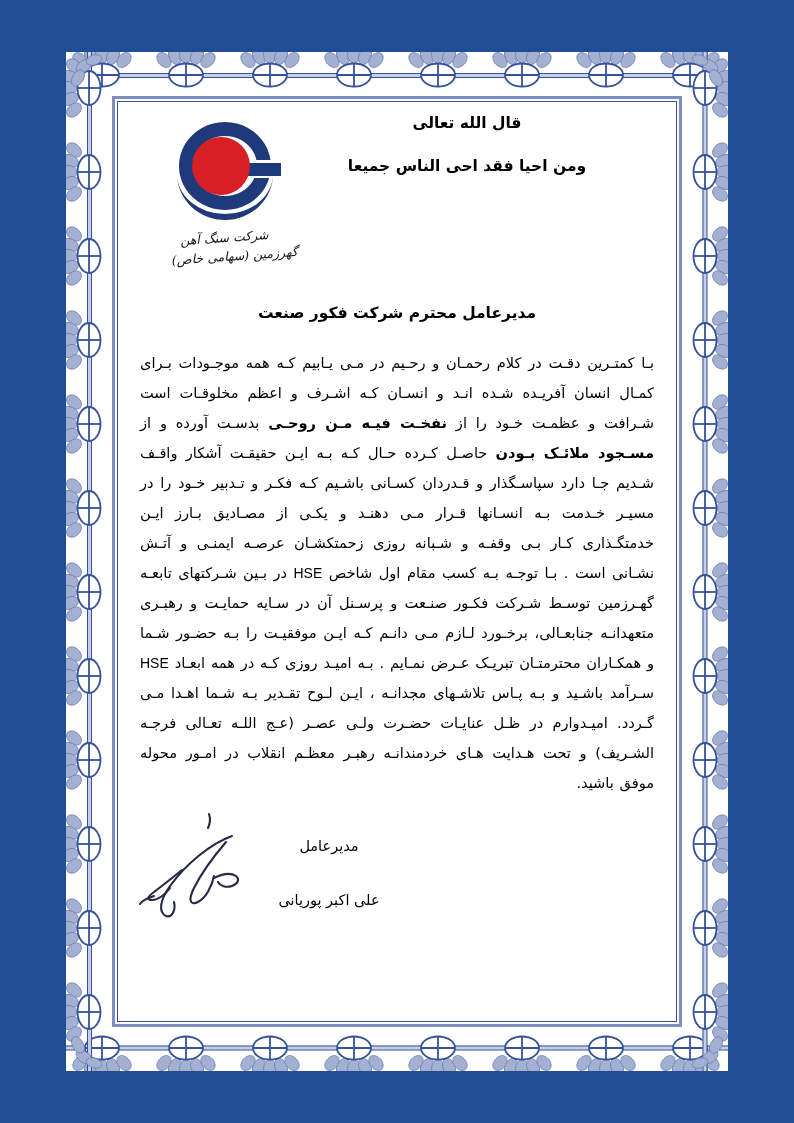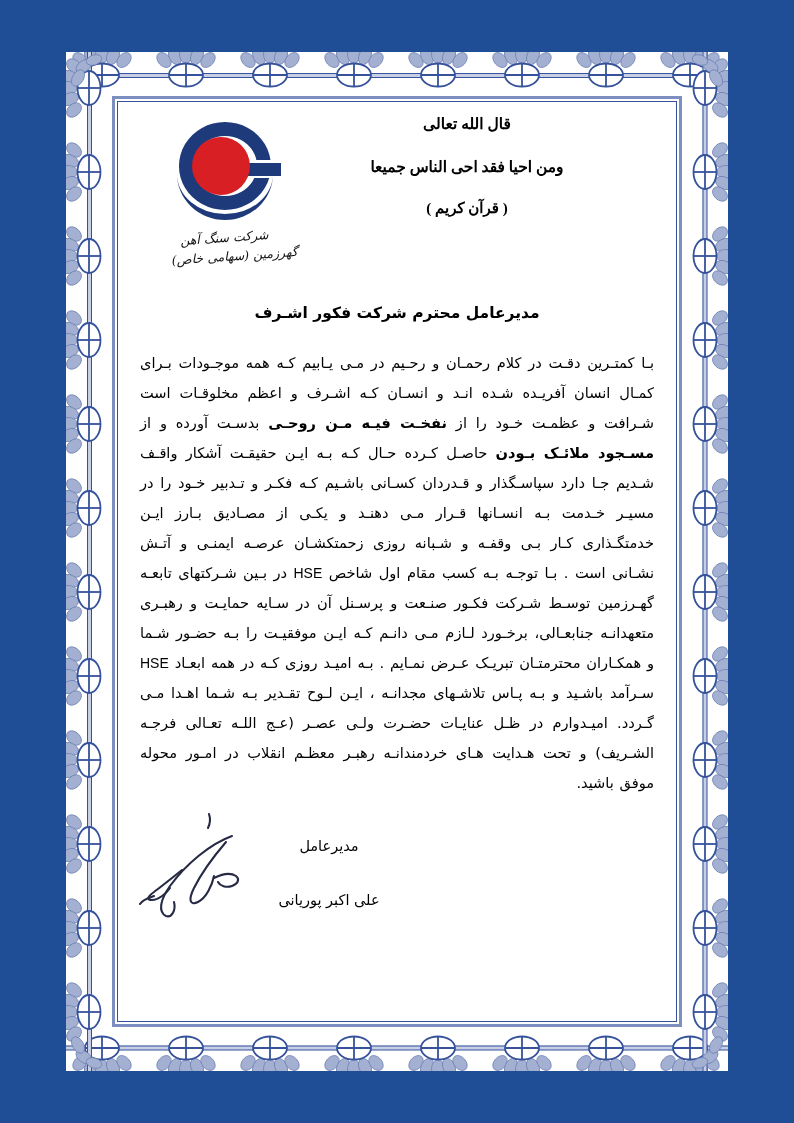--- a/index.html
+++ b/index.html
@@ -87,21 +87,20 @@
     text-align: center;
     padding-top: 4px;
     padding-right: 30px;
   }
   .ayah-line {
     font-size: 15.5px;
     font-weight: bold;
     line-height: 1.0;
     margin-bottom: 27px;
     letter-spacing: 0.2px;
-    font-family: Liberation Serif, serif;
   }
   .ayah-line.small { font-size: 15px; }
 
   .logo-block {
     width: 170px;
     flex: 0 0 170px;
     text-align: center;
     padding-top: 4px;
   }
   .emblem { width: 128px; height: 108px; display: block; margin: 0 auto 4px auto; }
@@ -341,26 +340,25 @@
           </svg>
           <div class="company-name">
             <span>شرکت سنگ آهن</span>
             <span class="ln2">گهرزمین (سهامی خاص)</span>
           </div>
         </div>
 
         <div class="ayah-block">
           <div class="ayah-line">قال الله تعالی</div>
           <div class="ayah-line">ومن احیا فقد احی الناس جمیعا</div>
-          <div class="ayah-line small">( قرآن کریم )</div>
         </div>
       </div>
 
       <div class="addressee">
-        <div>مدیرعامل محترم شرکت فکور اشـرف</div>
+        <div>مدیرعامل محترم شرکت فکور صنعت</div>
       </div>
 
       <div class="body-text">
         <p><span>بـا کمتـرین دقـت در کلام رحمـان و رحـیم در مـی یـابیم کـه همه موجـودات بـرای کمـال انسان آفریـده شـده انـد و انسـان کـه اشـرف و اعظم مخلوقـات است شـرافت و عظمـت خـود را از </span><b>نفخـت فیـه مـن روحـی</b><span> بدسـت آورده و از </span><b>مسـجود ملائـک بـودن</b><span> حاصـل کـرده حـال کـه بـه ایـن حقیقـت آشکار واقـف شـدیم جـا دارد سپاسـگذار و قـدردان کسـانی باشـیم کـه فکـر و تـدبیر خـود را در مسیـر خـدمت بـه انسـانها قـرار مـی دهنـد و یکـی از مصـادیق بـارز ایـن خدمتگـذاری کـار بـی وقفـه و شـبانه روزی زحمتکشـان عرصـه ایمنـی و آتـش نشـانی است . بـا توجـه بـه کسب مقام اول شاخص </span><span class="lat">HSE</span><span> در بـین شـرکتهای تابعـه گهـرزمین توسـط شـرکت فکـور صنـعت و پرسـنل آن در سـایه حمایـت و رهبـری متعهدانـه جنابعـالی، برخـورد لـازم مـی دانـم کـه ایـن موفقیـت را بـه حضـور شـما و همکـاران محترمتـان تبریـک عـرض نمـایم . بـه امیـد روزی کـه در همه ابعـاد </span><span class="lat">HSE</span><span> سـرآمد باشـید و بـه پـاس تلاشـهای مجدانـه ، ایـن لـوح تقـدیر بـه شـما اهـدا مـی گـردد. امیـدوارم در ظـل عنایـات حضـرت ولـی عصـر (عـج اللـه تعـالی فرجـه الشـریف) و تحت هـدایت هـای خردمندانـه رهبـر معظـم انقلاب در امـور محوله موفق باشید.</span></p>
       </div>
 
       <div class="signature">
         <div class="sig-labels">
           <div class="sig-role">مدیرعامل</div>
           <div class="sig-name">علی اکبر پوریانی</div>

